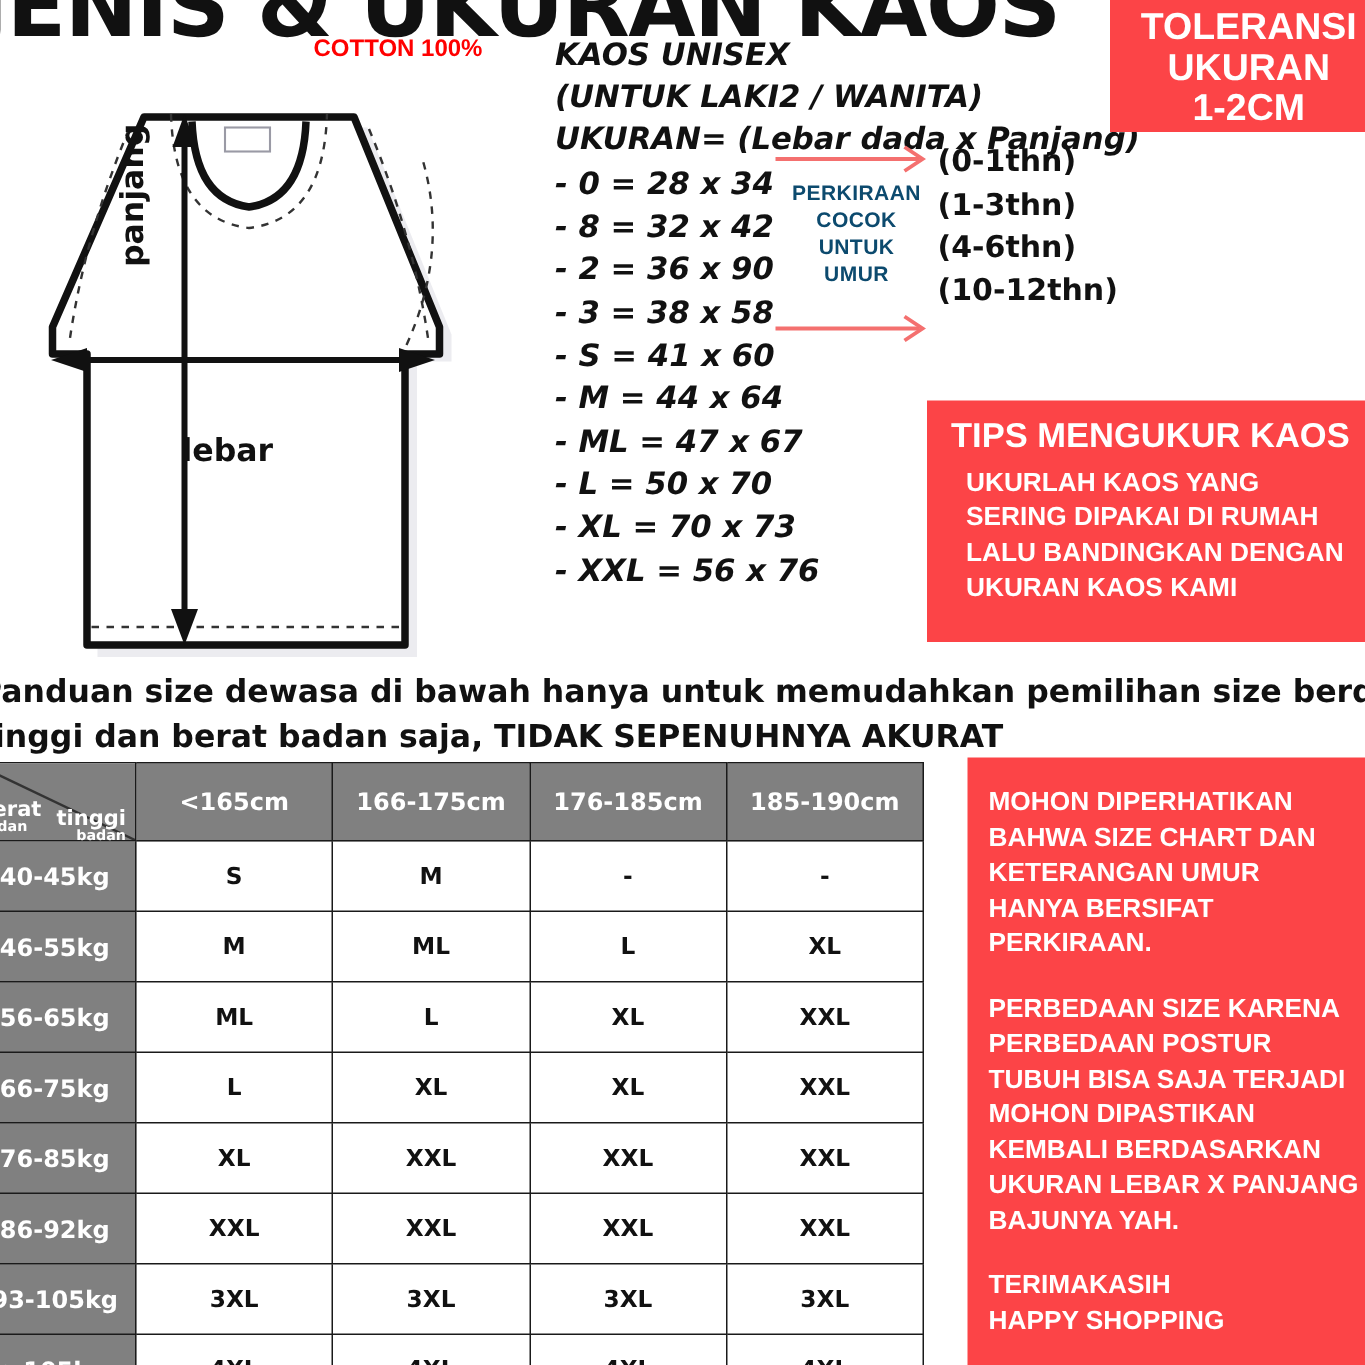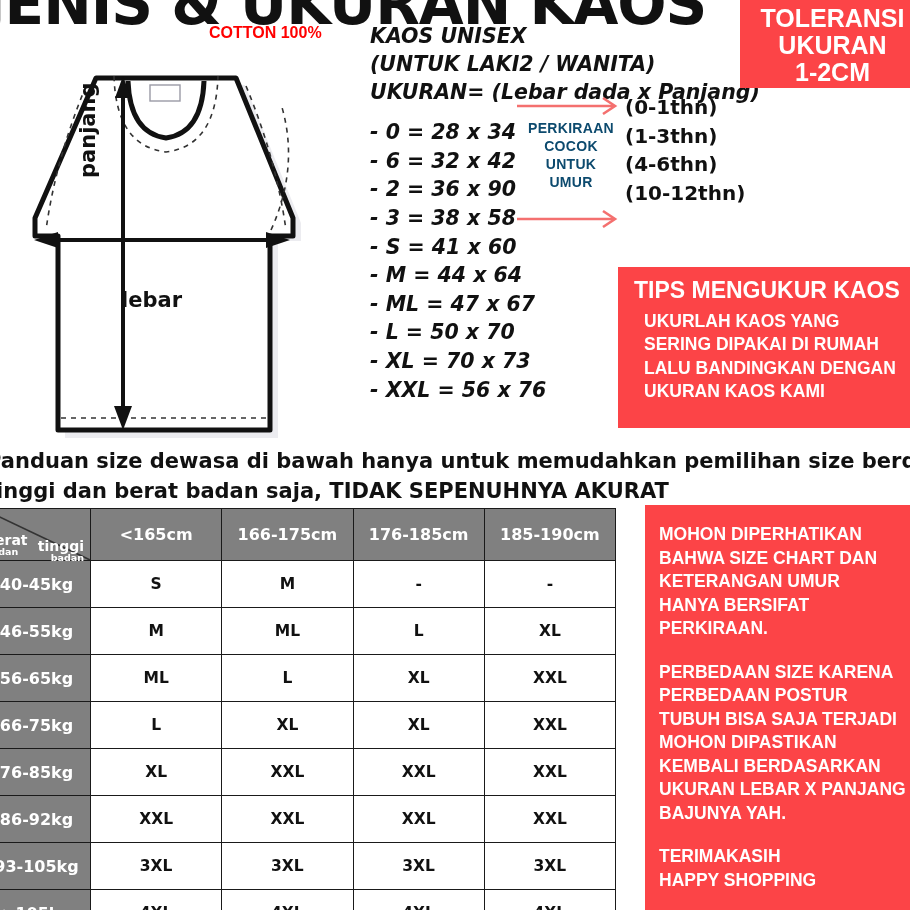--- a/index.html
+++ b/index.html
@@ -66,21 +66,21 @@
     font-style:italic;
   }
   #sizelist .head {
     font-size:20.5px;
     font-weight:bold;
     color:#111;
     line-height:1.37;
     white-space:nowrap;
     font-family:"DejaVu Sans", sans-serif;
   }
-  #sizelist .rows { margin-top:12px; }
+  #sizelist .rows { margin-top:2px; }
   #sizelist .row {
     font-size:20.5px;
     font-weight:bold;
     color:#111;
     height:28.6px;
     line-height:28.6px;
     white-space:nowrap;
     font-family:"DejaVu Sans", sans-serif;
   }
 
@@ -283,21 +283,21 @@
   <div class="shirt-label" id="label-panjang">panjang</div>
   <div class="shirt-label" id="label-lebar">lebar</div>
 </div>
 
 <div id="sizelist">
   <div class="head">KAOS UNISEX</div>
   <div class="head">(UNTUK LAKI2 / WANITA)</div>
   <div class="head">UKURAN= (Lebar dada x Panjang)</div>
   <div class="rows">
     <div class="row">- 0 = 28 x 34</div>
-    <div class="row">- 6 = 32 x 42</div>
+    <div class="row">- 8 = 32 x 42</div>
     <div class="row">- 2 = 36 x 90</div>
     <div class="row">- 3 = 38 x 58</div>
     <div class="row">- S = 41 x 60</div>
     <div class="row">- M = 44 x 64</div>
     <div class="row">- ML = 47 x 67</div>
     <div class="row">- L = 50 x 70</div>
     <div class="row">- XL = 70 x 73</div>
     <div class="row">- XXL = 56 x 76</div>
   </div>
 </div>

